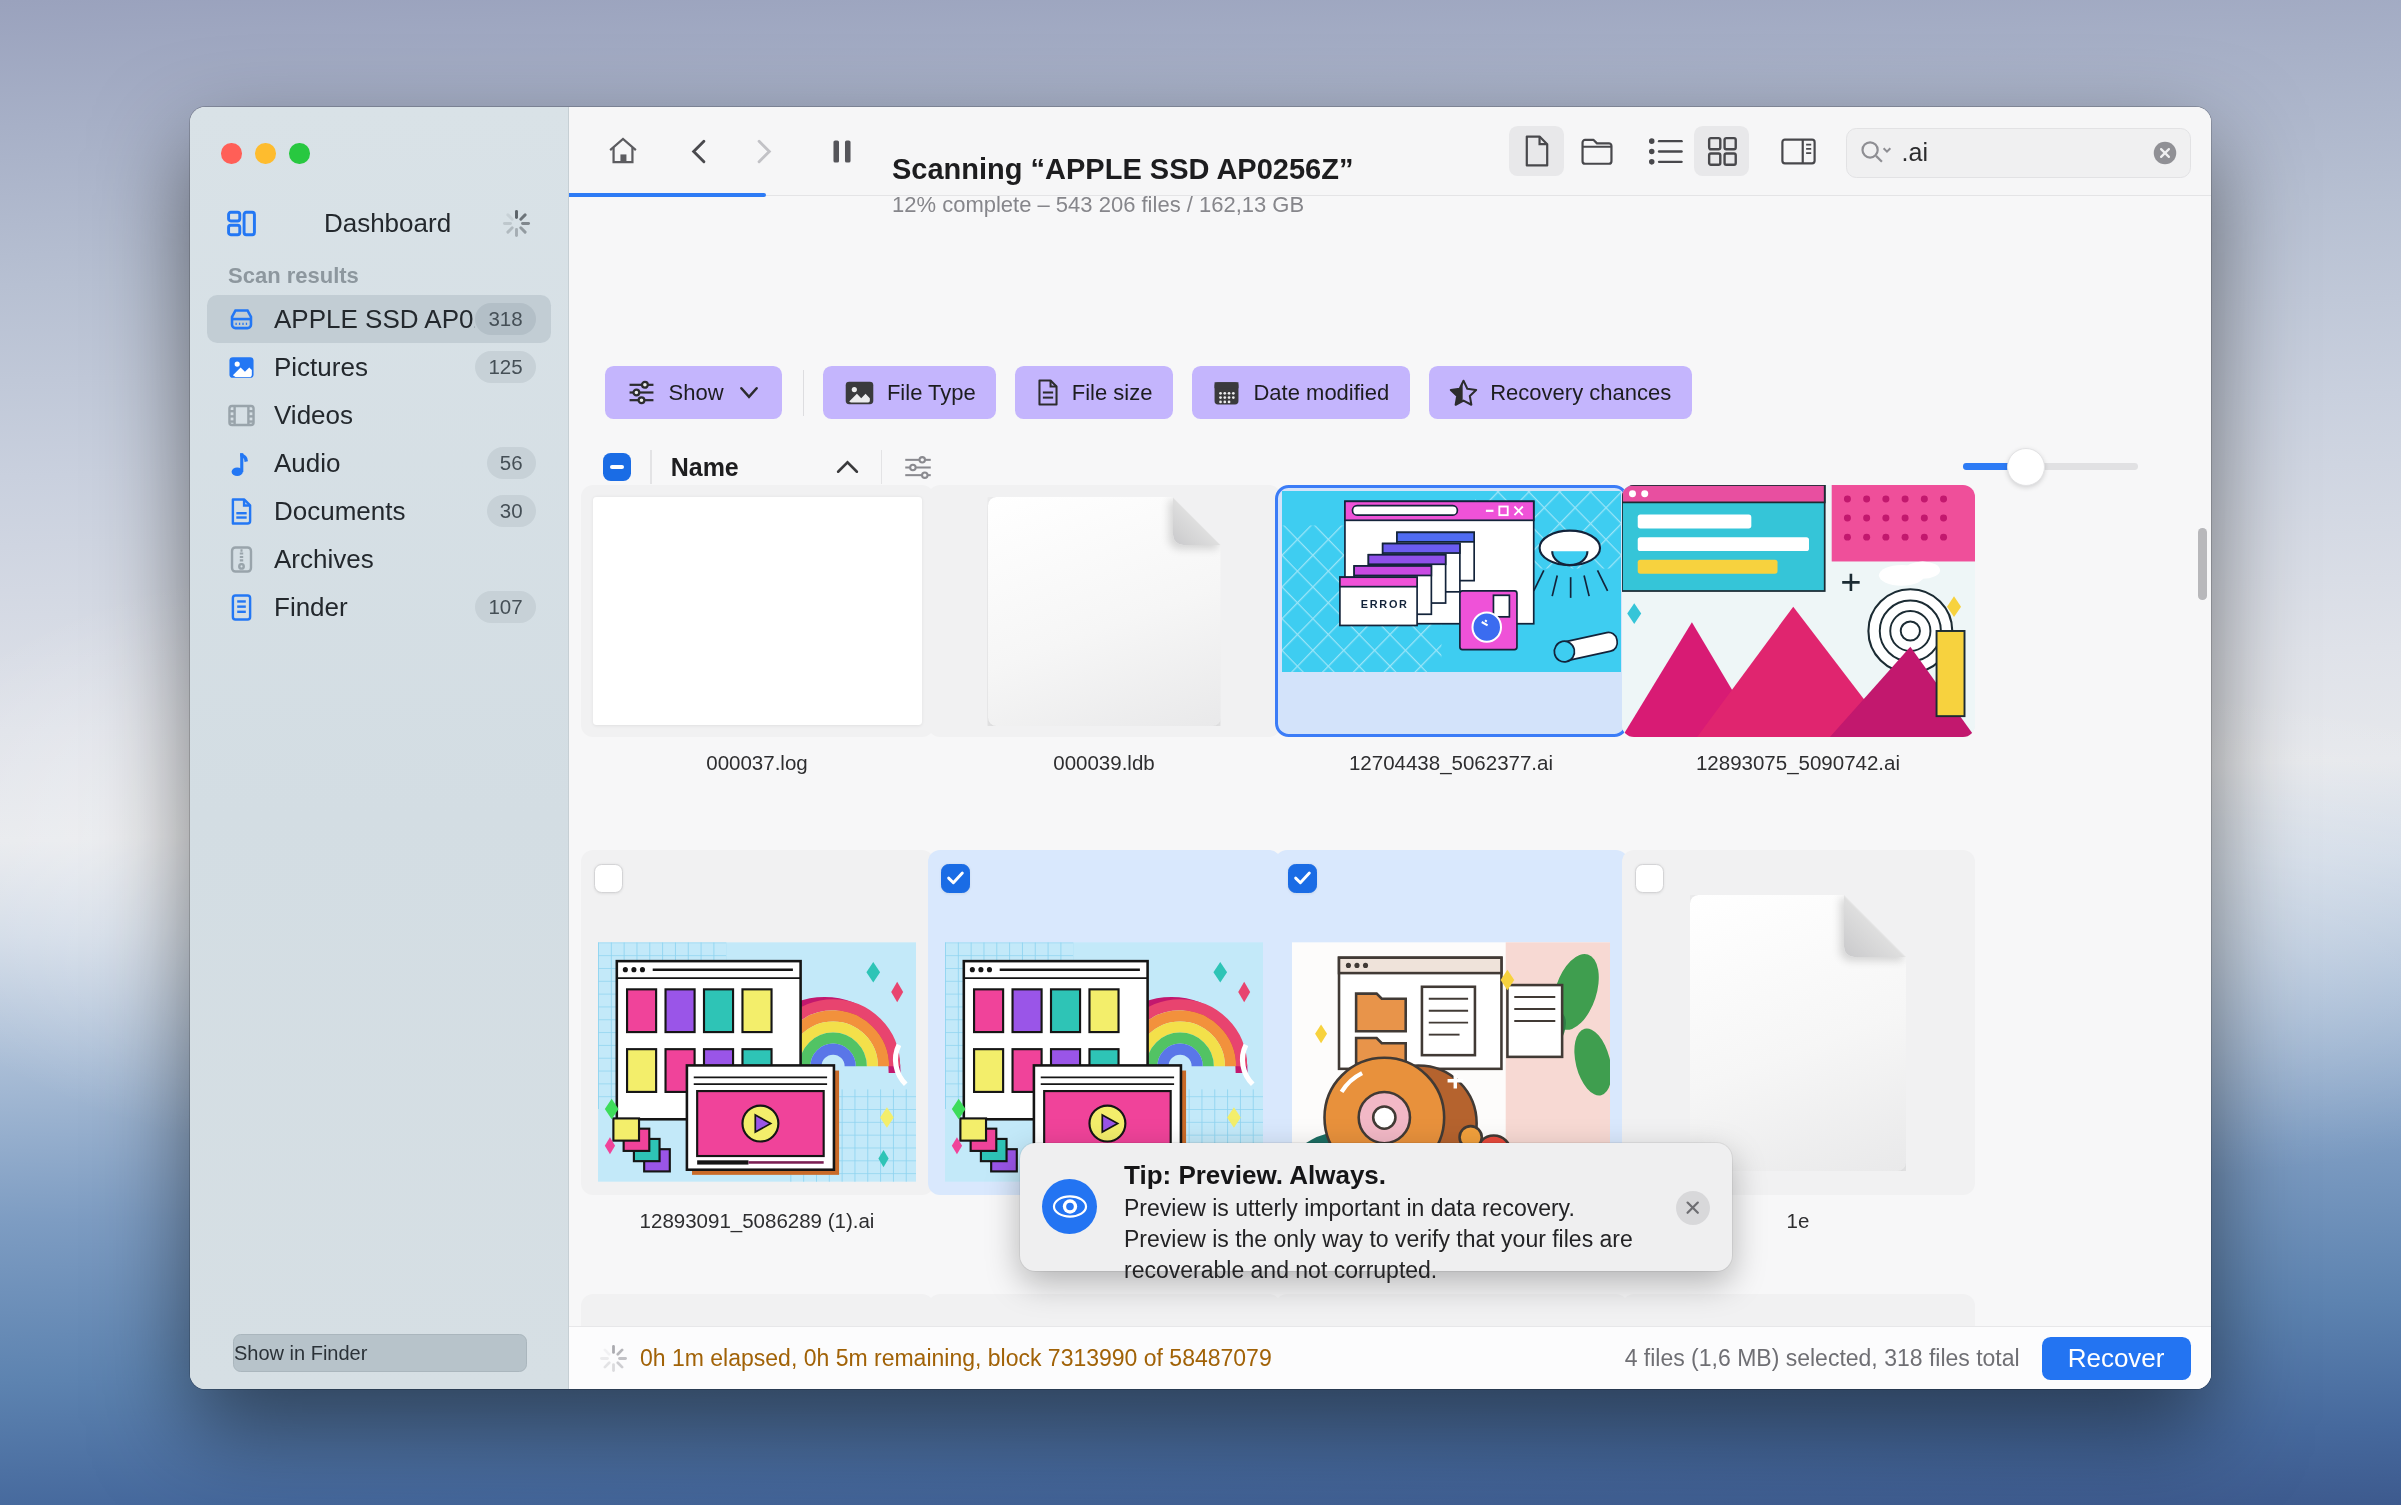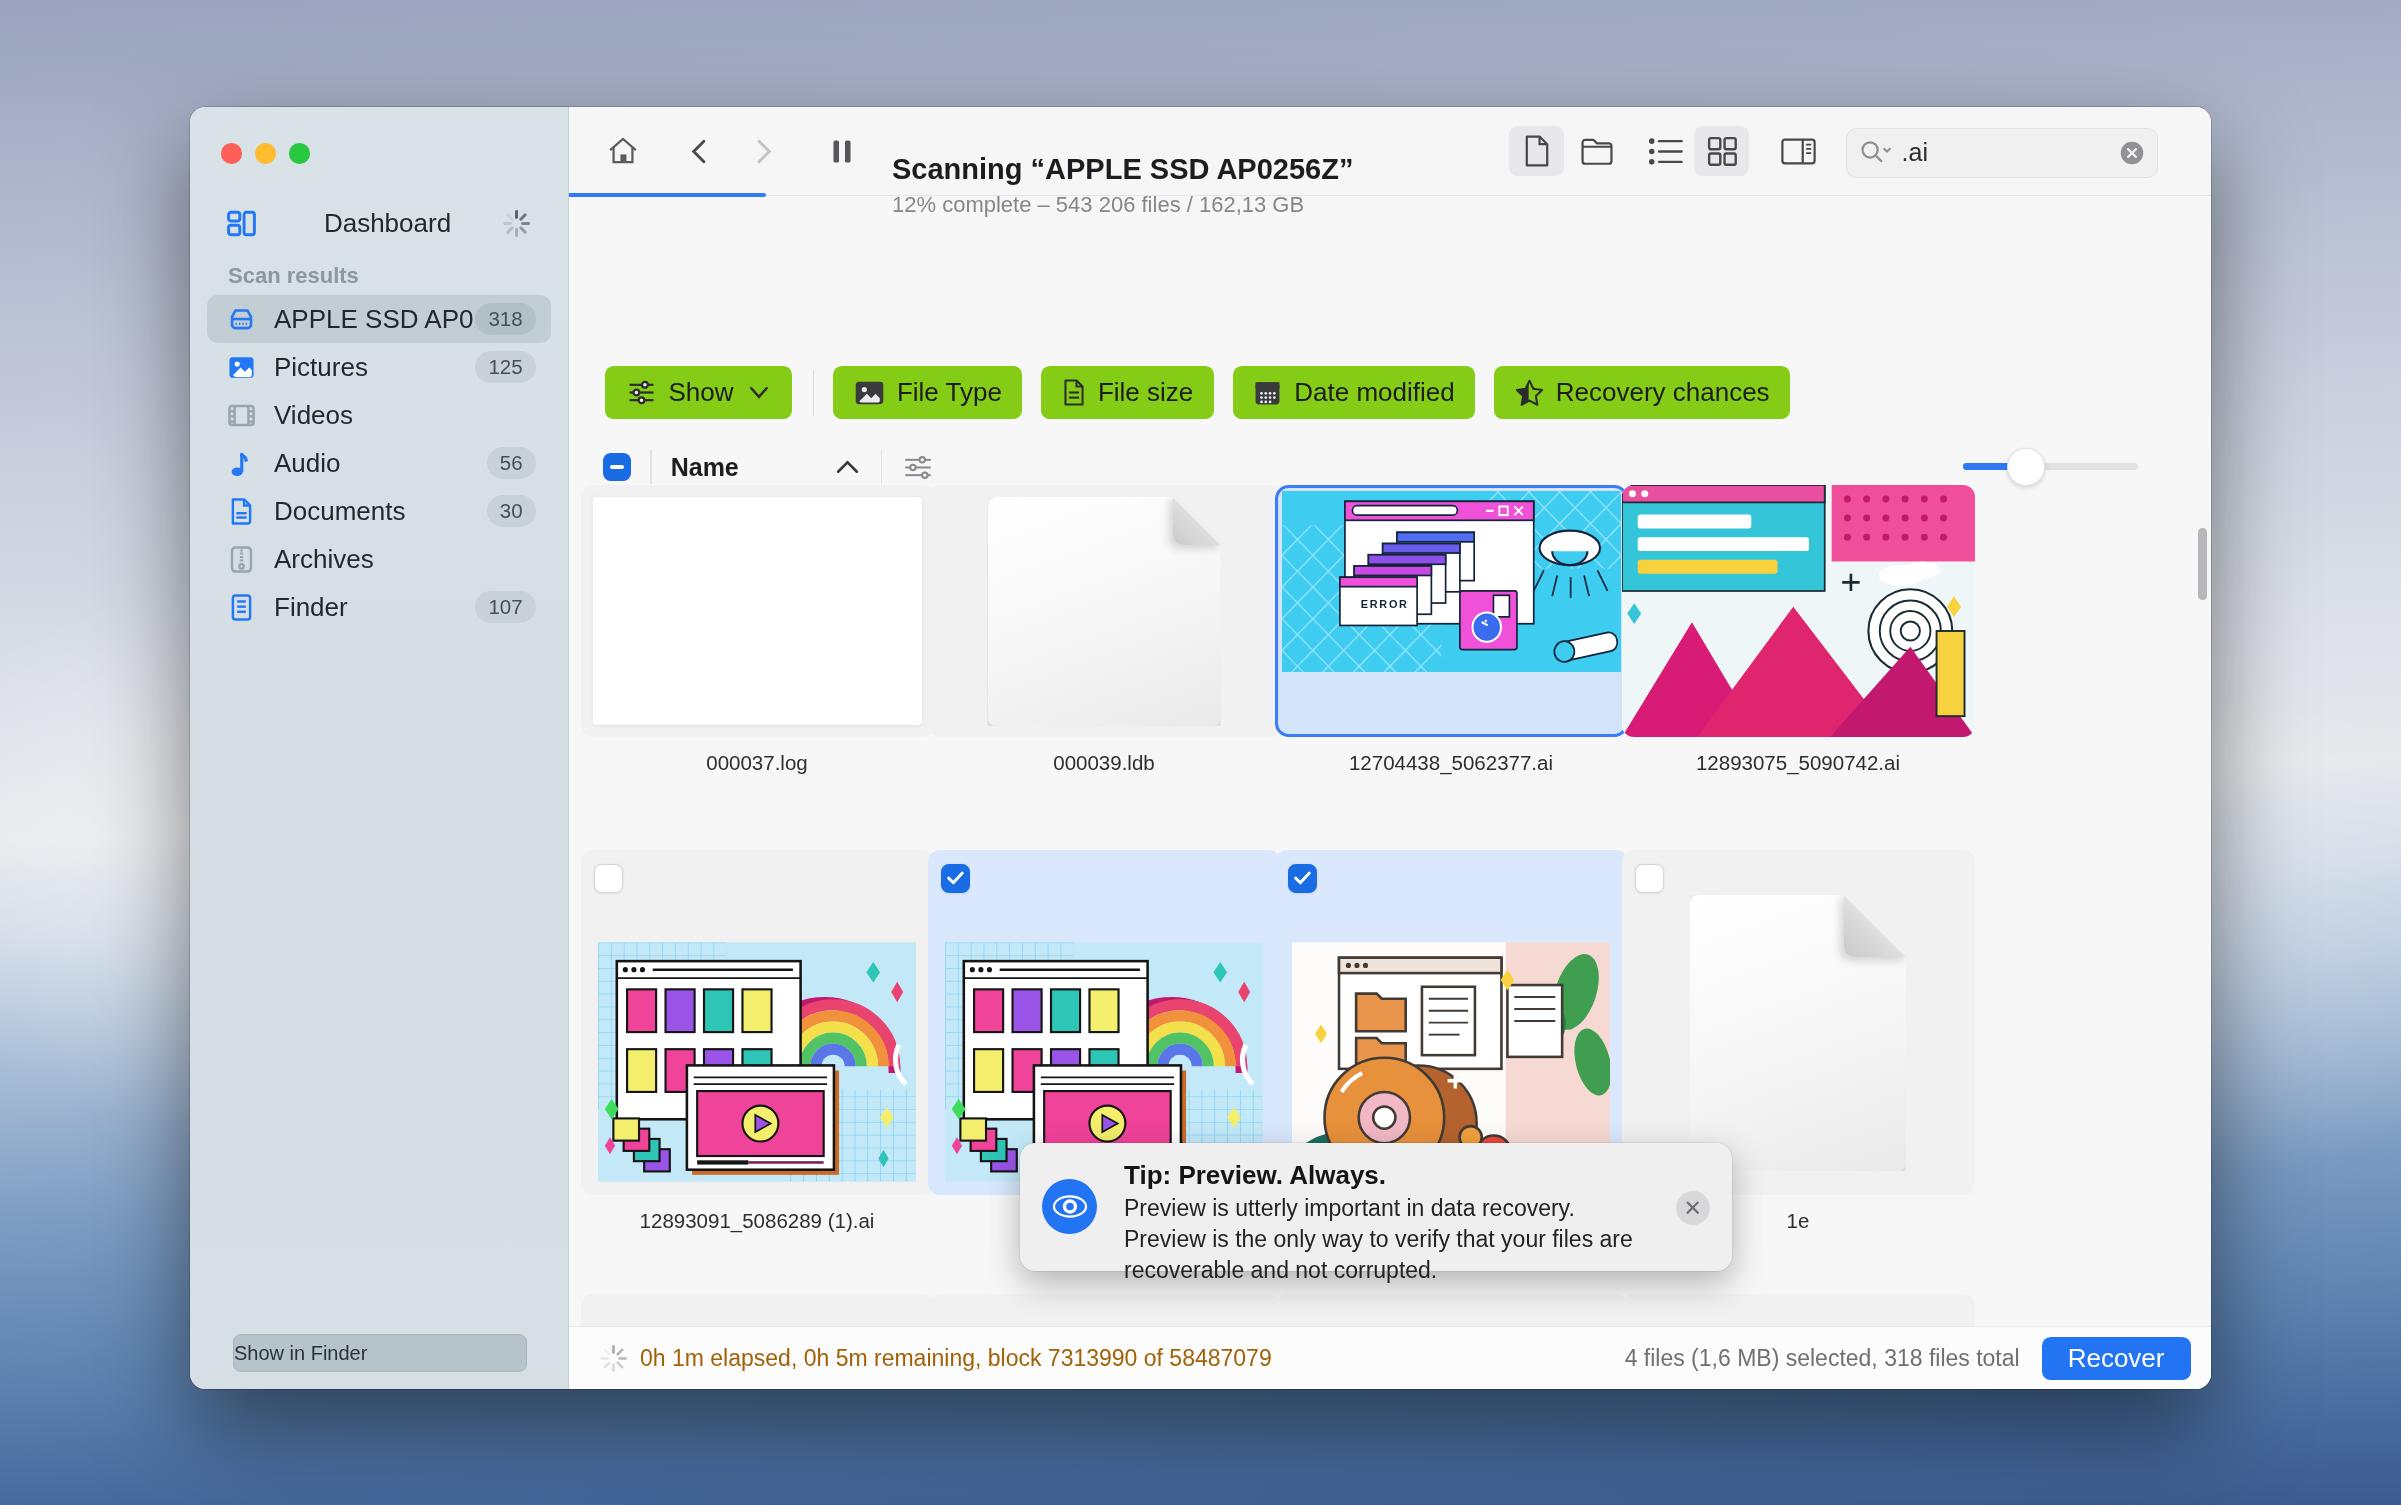--- a/index.html
+++ b/index.html
@@ -65,35 +65,35 @@
   }
   .tbtn { position: absolute; top: 19px; width: 55px; height: 50px; border-radius: 8.6px;
     display: flex; align-items: center; justify-content: center; }
   .tbtn.active { background: #e8e8ea; }
   .progress-track { position: absolute; left: 0; right: 0; top: 86px; height: 4.3px; background: transparent; }
   .progress-fill { height: 4.3px; width: 12%; background: #2d7bf5; border-radius: 0 2.6px 2.6px 0; }
   .title-block { position: absolute; left: 323px; top: 12px; margin-top: 34px; }
   .win-title { font-size: 29px; font-weight: 700; color: #1d1d1f; }
   .win-sub { font-size: 22px; color: #86868b; margin-top: 6px; }
   .search-field {
-    position: absolute; left: 1277px; top: 20.5px; width: 312px; height: 50px;
+    position: absolute; left: 1277px; top: 20.5px; width: 345px; height: 50px;
     background: #f0f0f1; border: 0.9px solid #e2e2e4; border-radius: 10.3px;
     display: flex; align-items: center; padding: 8px 12px;
   }
   .search-field input {
     border: none; outline: none; background: transparent; font-size: 25px; color: #2c2c2e;
     font-family: inherit; flex: 1; margin-left: 8.6px; min-width: 0;
   }
   .content-header { position: absolute; left: 36px; top: 122px; }
   .content-title { font-size: 40px; font-weight: 700; color: #141416; letter-spacing: 0.4px; }
   .content-sub { font-size: 26.5px; font-weight: 700; color: #8e8e93; margin-top: 10.3px; }
   .filter-row { position: absolute; left: 36px; top: 259px; height: 53px; display: flex; align-items: center; }
   .chip {
-    height: 53px; background: #84cc16; border-radius: 8.6px; display: flex; align-items: center;
-    padding: 0 20.5px; font-size: 26px; color: #1d1d1f; margin-right: 19px; text-align: center;
+    height: 53px; background: #c4b5fd; border-radius: 8.6px; display: flex; align-items: center;
+    padding: 0 20.5px; font-size: 22px; color: #1d1d1f; margin-right: 19px; text-align: center;
   }
   .chip .ic { margin-right: 12px; display: flex; }
   .vdiv { width: 1.7px; height: 46px; background: #dddde0; margin: 0 19px 0 1.7px; }
   .list-toolbar { position: absolute; left: 34px; right: 51px; top: 341px; height: 38px; display: flex; align-items: center; }
   .sel-all {
     width: 28px; height: 28px; border-radius: 7.7px; background: #1a6ce5;
     display: flex; align-items: center; justify-content: center;
   }
   .sel-all .bar { width: 14.5px; height: 4.3px; border-radius: 2.6px; background: #fff; }
   .lt-div { width: 1.7px; height: 34px; background: #e3e3e5; margin: 0 19px; }

